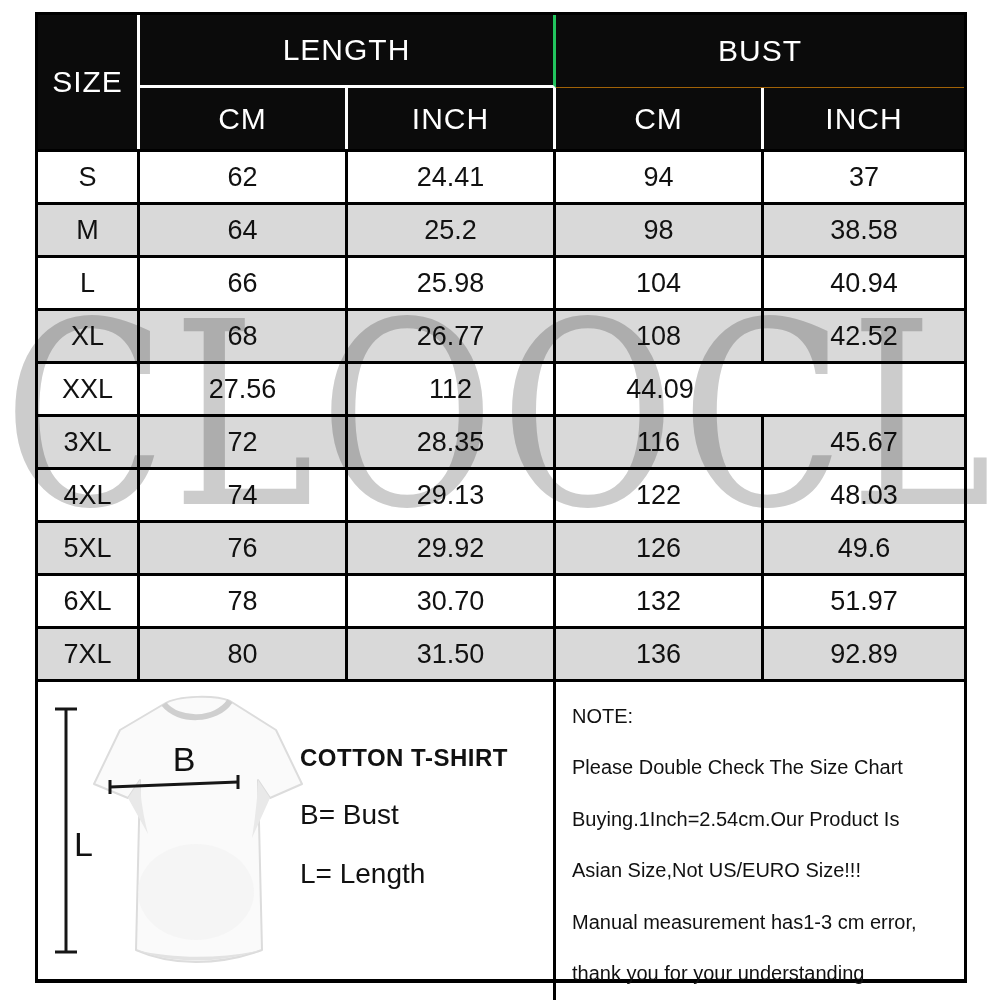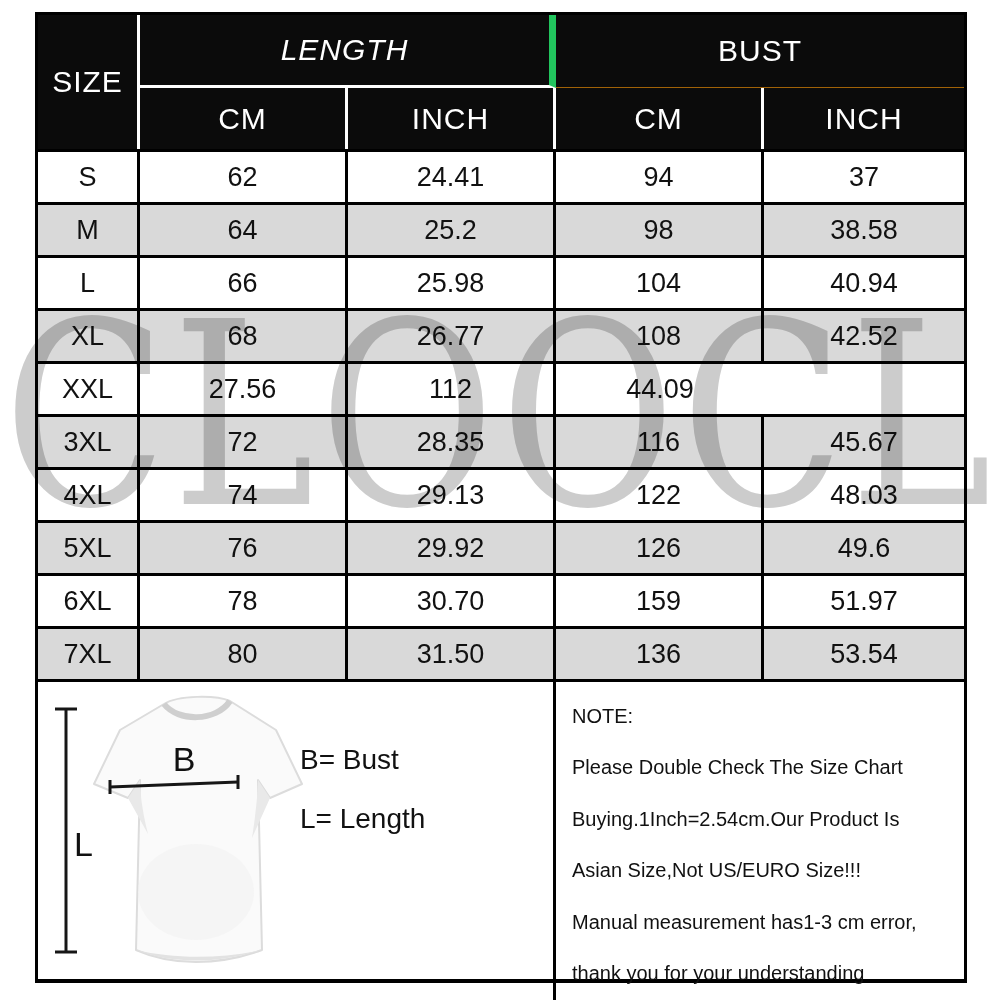--- a/index.html
+++ b/index.html
@@ -40,21 +40,21 @@
     color: var(--header-text);
   }
   .thead > div {
     display: flex;
     align-items: center;
     justify-content: center;
     font-size: 30px;
     letter-spacing: 1px;
   }
   .h-size { grid-area: 1 / 1 / 3 / 2; border-right: 3px solid #fff; font-size: 32px; }
-  .h-g1   { grid-area: 1 / 2 / 2 / 4; border-bottom: 3px solid #fff; border-right: 7px solid #22c55e; font-style: italic; }
+  .h-g1   { grid-area: 1 / 2 / 2 / 4; border-bottom: 3px solid #fff; border-right: 3px solid #22c55e; }
   .h-g2   { grid-area: 1 / 4 / 2 / 6; border-bottom: 1px solid #a16207; }
   .h-u1   { grid-area: 2 / 2 / 3 / 3; border-right: 3px solid #fff; }
   .h-u2   { grid-area: 2 / 3 / 3 / 4; border-right: 3px solid #fff; }
   .h-u3   { grid-area: 2 / 4 / 3 / 5; border-right: 3px solid #fff; }
   .h-u4   { grid-area: 2 / 5 / 3 / 6; }
 
   
   .row {
     display: grid;
     grid-template-columns: 102px 208px 208px 208px 1fr;
@@ -198,29 +198,29 @@
           <div>5XL</div>
           <div>76</div>
           <div>29.92</div>
           <div>126</div>
           <div>49.6</div>
         </div>
         <div class="row">
           <div>6XL</div>
           <div>78</div>
           <div>30.70</div>
-          <div>159</div>
+          <div>132</div>
           <div>51.97</div>
         </div>
         <div class="row alt">
           <div>7XL</div>
           <div>80</div>
           <div>31.50</div>
           <div>136</div>
-          <div>53.54</div>
+          <div>92.89</div>
         </div>
       </div>
 
     <div class="bottom">
 
       <div class="diagram-cell">
         <svg width="262" height="288" viewBox="0 0 262 288">
 
           <g>
             <path d="M116,16 C128,30 166,30 178,13 C156,24 134,26 116,16 Z" fill="#9c9c9c"></path>
@@ -244,20 +244,21 @@
 
           <g stroke="#161616" stroke-width="3">
             <line x1="60" y1="99" x2="188" y2="94"></line>
             <line x1="60" y1="92" x2="60" y2="106"></line>
             <line x1="188" y1="87" x2="188" y2="101"></line>
           </g>
           <text x="134" y="83" font-size="34" fill="#111" text-anchor="middle" font-family="Liberation Sans, sans-serif">B</text>
         </svg>
 
         <div class="legend">
+          <div class="title">COTTON T-SHIRT</div>
           <div class="legend-line">B= Bust</div>
           <div class="legend-line">L= Length</div>
         </div>
       </div>
 
       <div class="note-cell">
         <div class="note-heading">NOTE:</div>
         <div class="note-lines" id="note-lines">
             <div>Please Double Check The Size Chart</div>
             <div>Buying.1Inch=2.54cm.Our Product Is</div>

